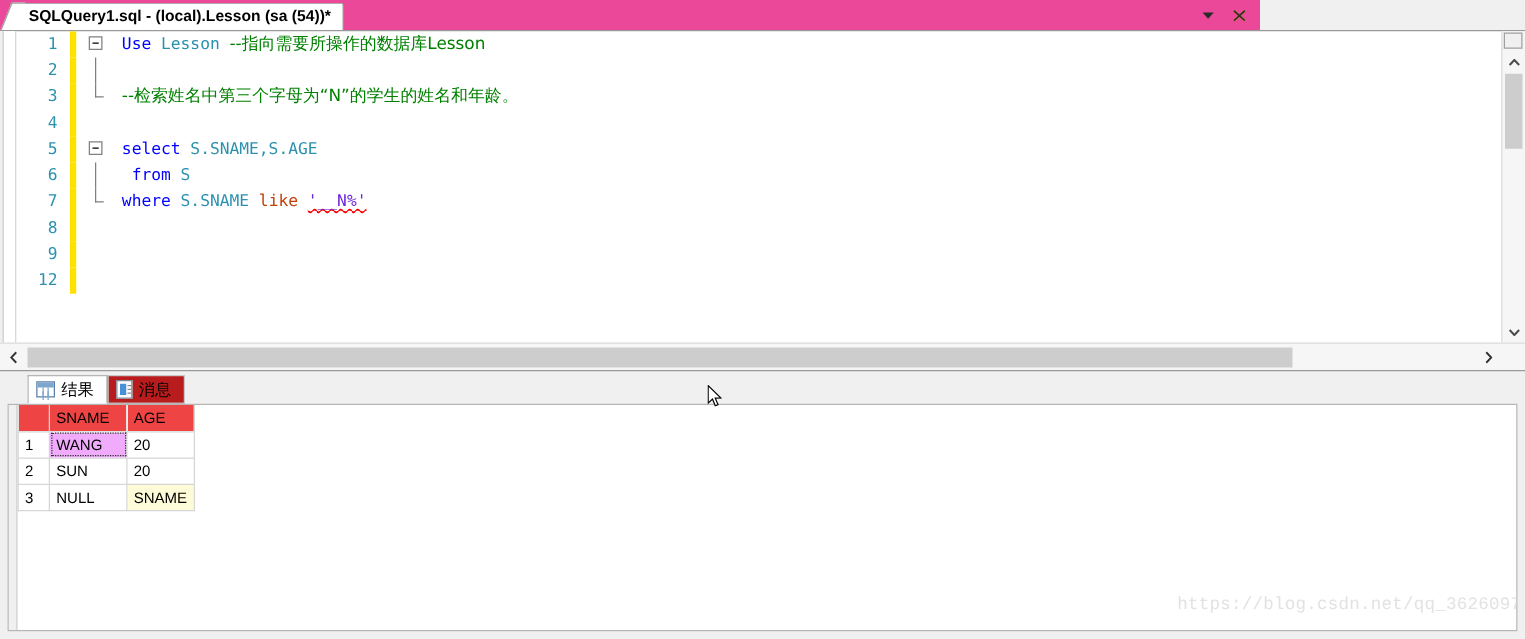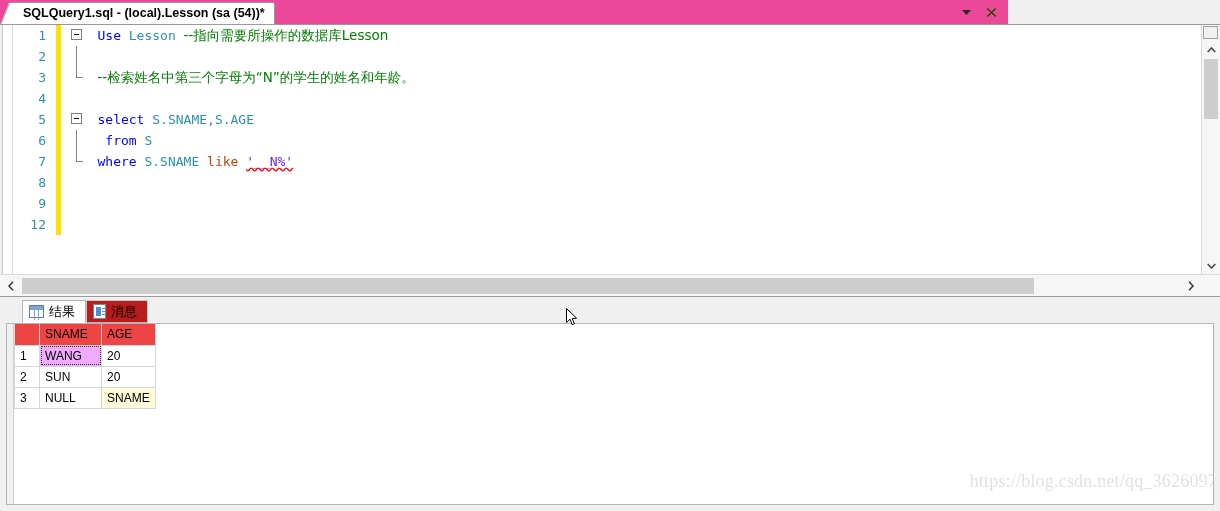--- a/index.html
+++ b/index.html
@@ -390,22 +390,22 @@
     outline-offset: -2px;
   }
   td.nullcell {
     background: #fdfbd8;
   }
 
   .watermark {
     position: absolute;
     right: -4px; bottom: 12px;
     color: #e2e2e2;
-    font-size: 18px;
-    font-family: Liberation Serif, serif;
+    font-size: 14px;
+    font-family: Liberation Mono, monospace;
     white-space: nowrap;
     letter-spacing: 0.2px;
     pointer-events: none;
   }
 
   
   .cursor {
     position: absolute;
     left: 566px; top: 308px;
     width: 12px; height: 19px;

